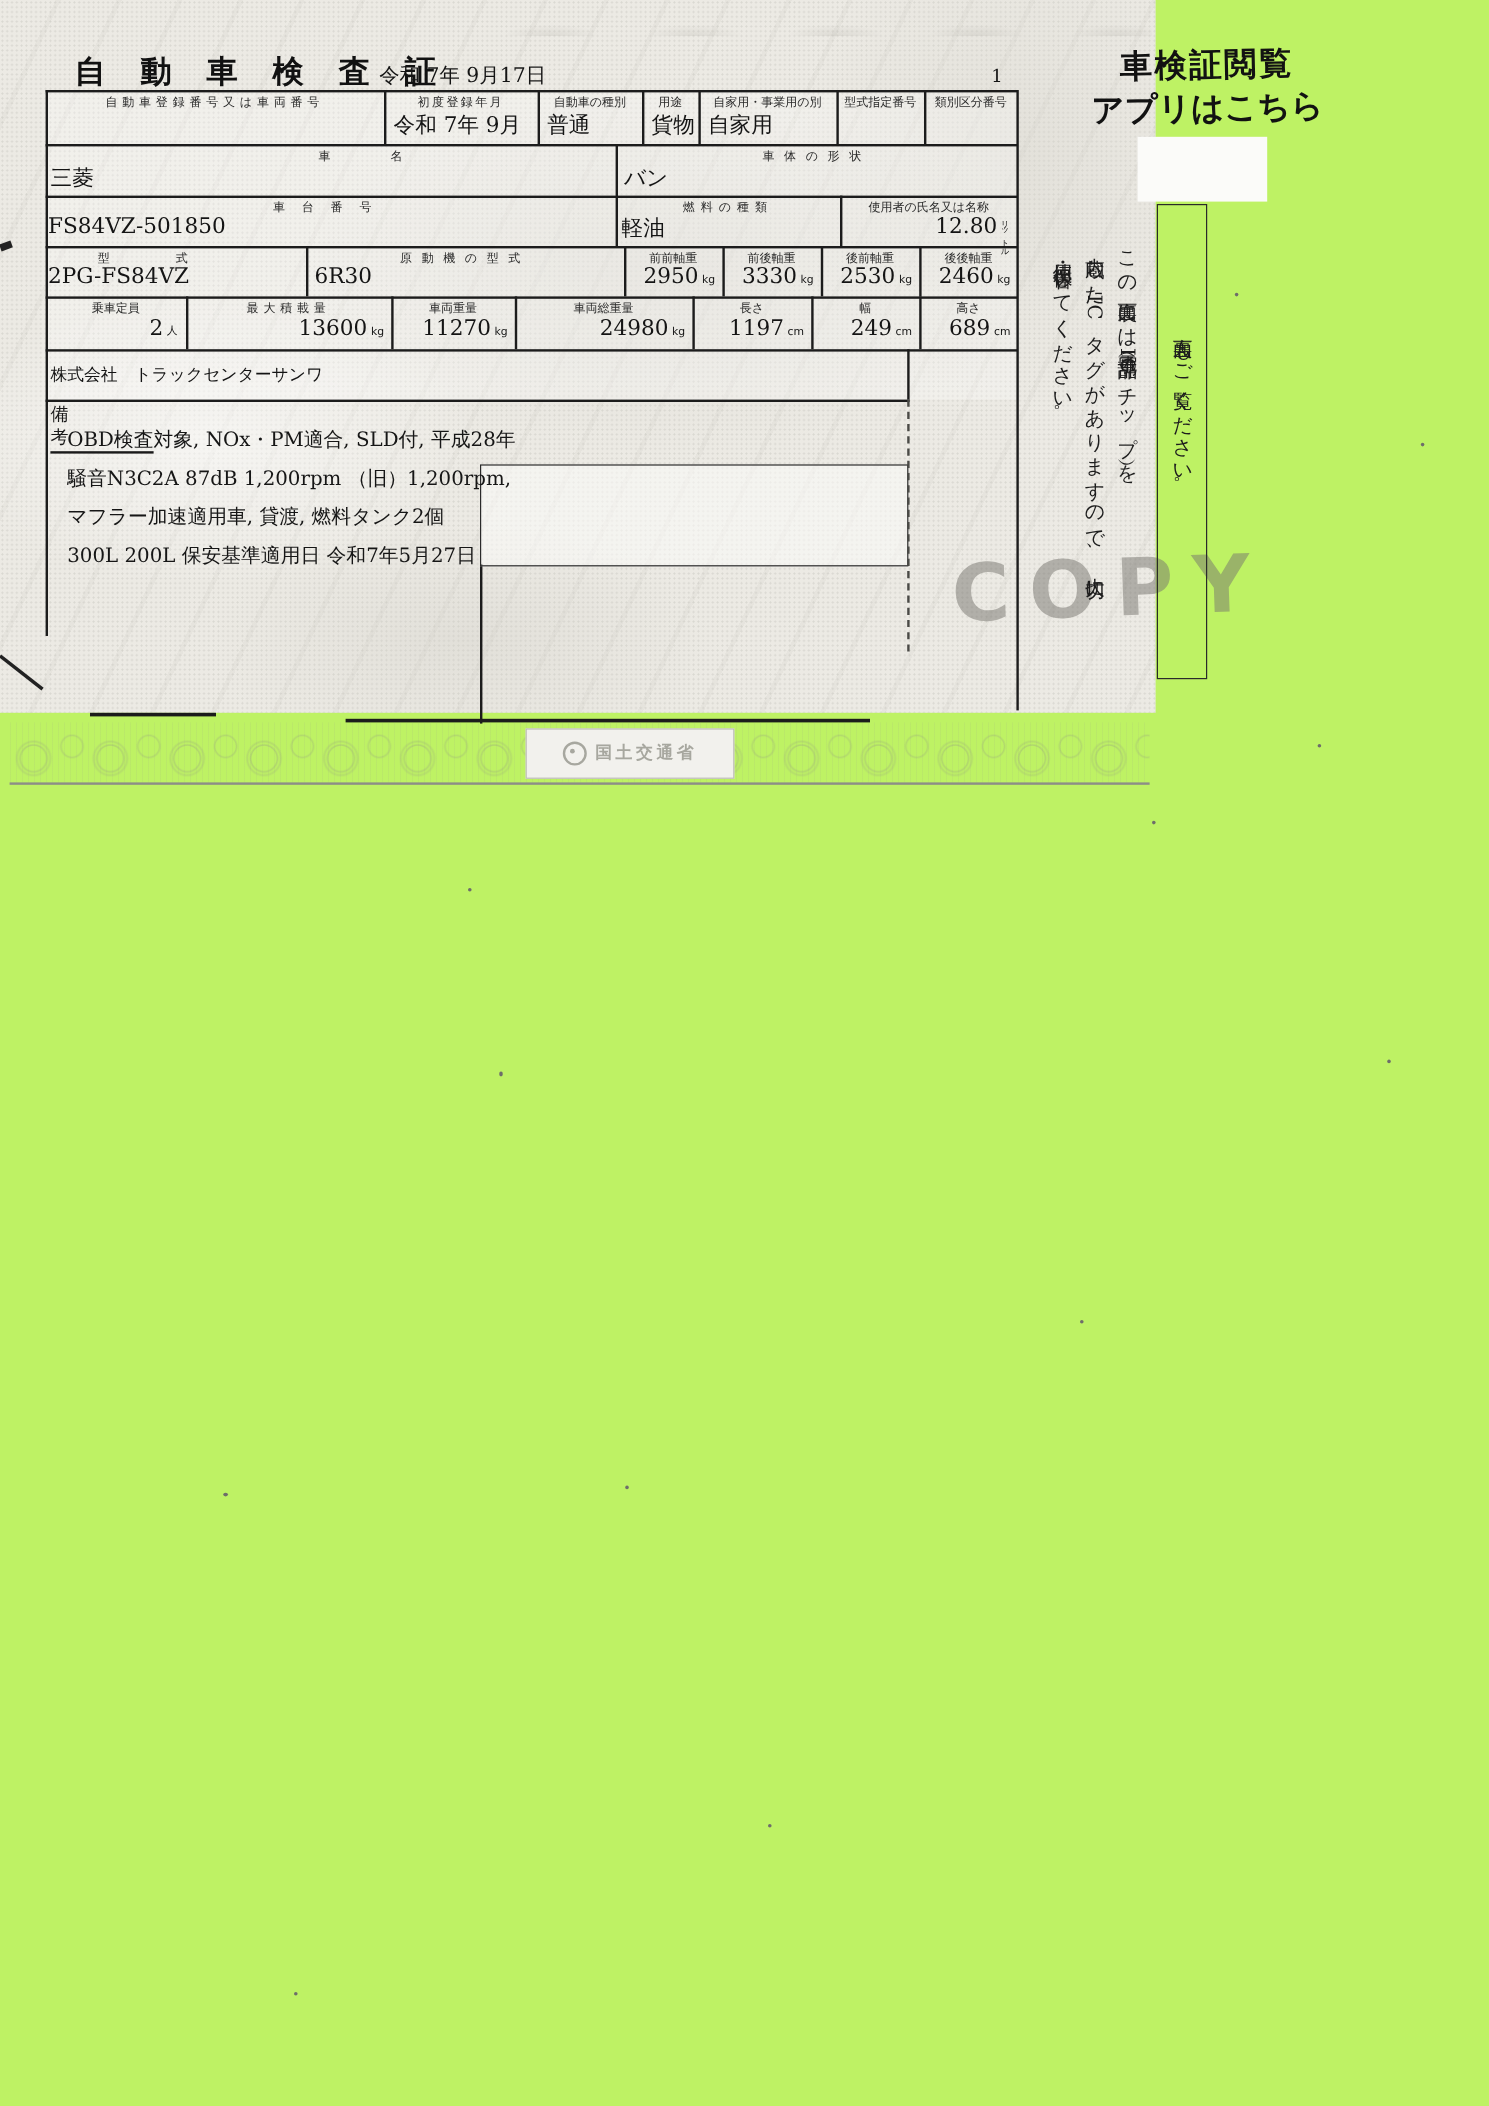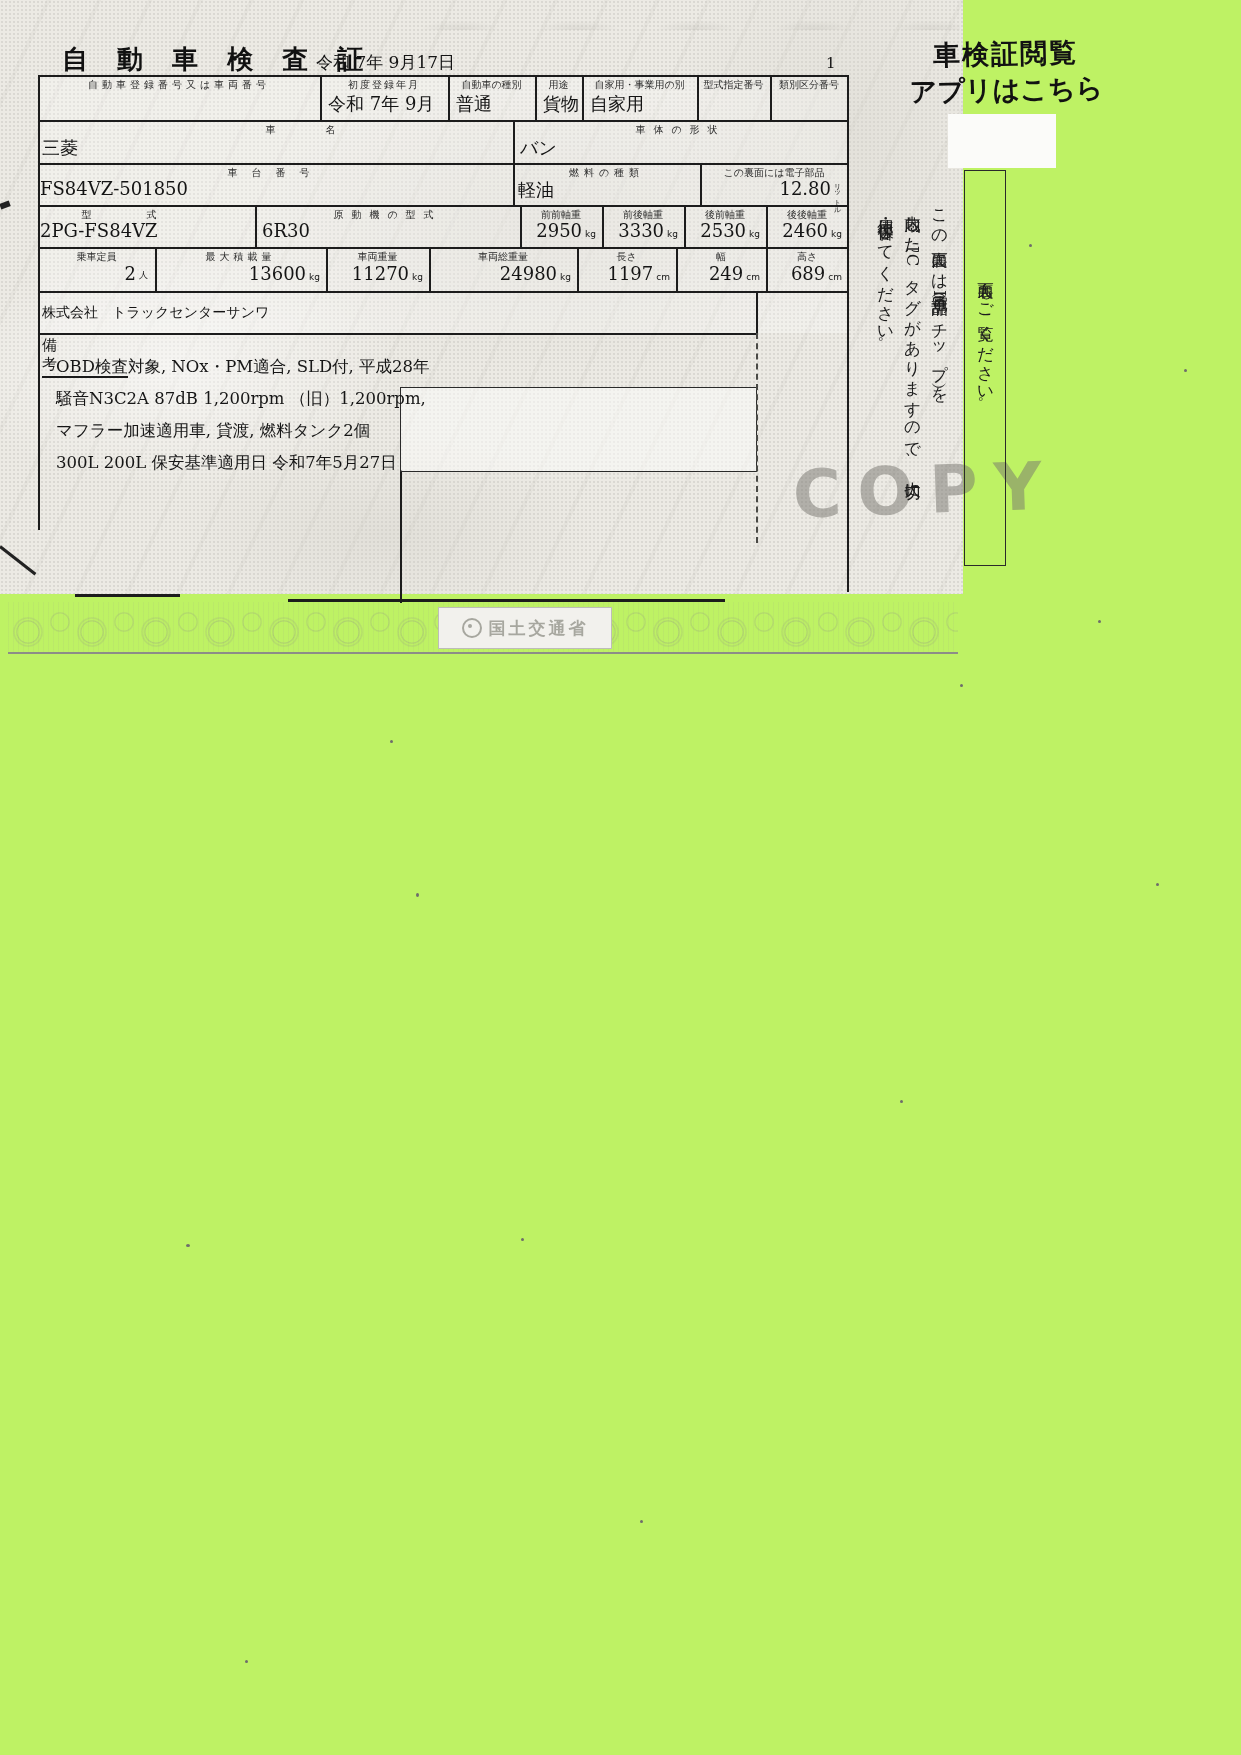--- a/index.html
+++ b/index.html
@@ -65,21 +65,21 @@
   
   .band{position:absolute;left:8px;top:602px;width:950px;height:50px;
       border-bottom:2px solid #8d8d88;
       background-image:
         radial-gradient(circle 16px at 20px 30px, transparent 10px, rgba(140,140,134,.30) 11px, transparent 12.5px, rgba(140,140,134,.22) 14px, transparent 15.5px),
         radial-gradient(circle 14px at 52px 20px, transparent 8px, rgba(140,140,134,.26) 9px, transparent 10.5px),
         repeating-linear-gradient(90deg, rgba(150,150,144,.10) 0 1px, transparent 1px 5px);
       background-size:64px 50px,64px 50px,auto;}
   .ministry{position:absolute;left:438px;top:607px;width:172px;height:40px;background:#f2f1ed;
       border:1px solid #bdbdb7;display:flex;align-items:center;justify-content:center;gap:7px;}
-  .ministry .txt{font-size:17px;font-weight:bold;color:#a7a79f;letter-spacing:3px;font-family:Liberation Mono, monospace;}
+  .ministry .txt{font-size:14px;font-weight:bold;color:#a7a79f;letter-spacing:3px;font-family:Liberation Mono, monospace;}
   .m-icon{width:16px;height:16px;border:2px solid #a7a79f;border-radius:50%;position:relative;}
   .m-icon::after{content:"";position:absolute;left:4px;top:4px;width:4px;height:4px;
       border-radius:50%;background:#a7a79f;}
   
   .speck{position:absolute;background:#6e6e6a;border-radius:50%;}
   .stroke{position:absolute;background:#222;}
 </style>
 </head>
 <body>
 
@@ -147,21 +147,21 @@
   <div class="val" style="left:543px;top:92px">貨物</div>
   <div class="val" style="left:590px;top:92px">自家用</div>
 
   <div class="lbl" style="left:38px;top:122px;width:475px;height:16px;letter-spacing:50px;padding-left:50px">車名</div>
   <div class="lbl" style="left:513px;top:122px;width:335px;height:16px;letter-spacing:8px">車体の形状</div>
   <div class="val" style="left:42px;top:136px">三菱</div>
   <div class="val" style="left:520px;top:136px">バン</div>
 
   <div class="lbl" style="left:38px;top:165px;width:475px;height:16px;letter-spacing:14px">車台番号</div>
   <div class="lbl" style="left:513px;top:165px;width:187px;height:16px;letter-spacing:5px">燃料の種類</div>
-  <div class="lbl" style="left:700px;top:165px;width:148px;height:16px">この裏面には電子部品</div>
+  <div class="lbl" style="left:700px;top:165px;width:148px;height:16px">使用者の氏名又は名称</div>
   <div class="val" style="left:40px;top:178px">FS84VZ-501850</div>
   <div class="val" style="left:518px;top:178px">軽油</div>
   <div class="val r" style="left:700px;top:178px;width:140px">
     <span>12.80</span>
     <span class="unit-v">リットル</span>
   </div>
 
   <div class="lbl" style="left:38px;top:207px;width:217px;height:16px;letter-spacing:55px;">型式</div>
   <div class="lbl" style="left:255px;top:207px;width:265px;height:16px;letter-spacing:8px">原動機の型式</div>
   <div class="lbl" style="left:520px;top:207px;width:82px;height:16px">前前軸重</div>

